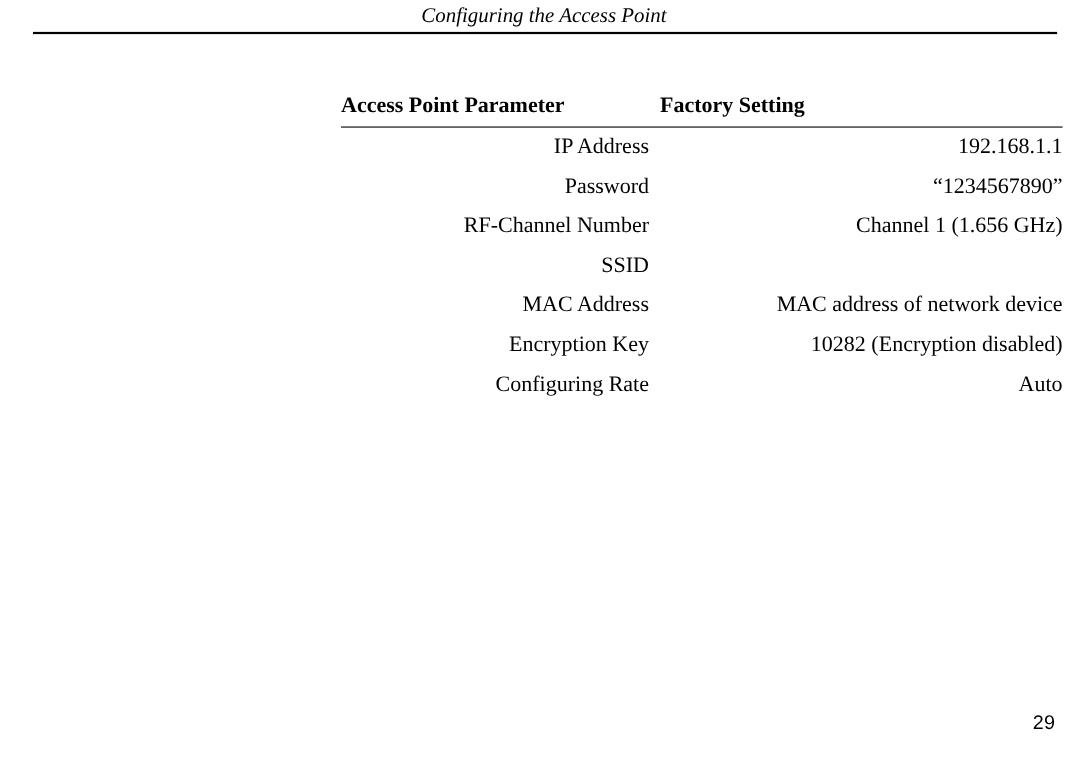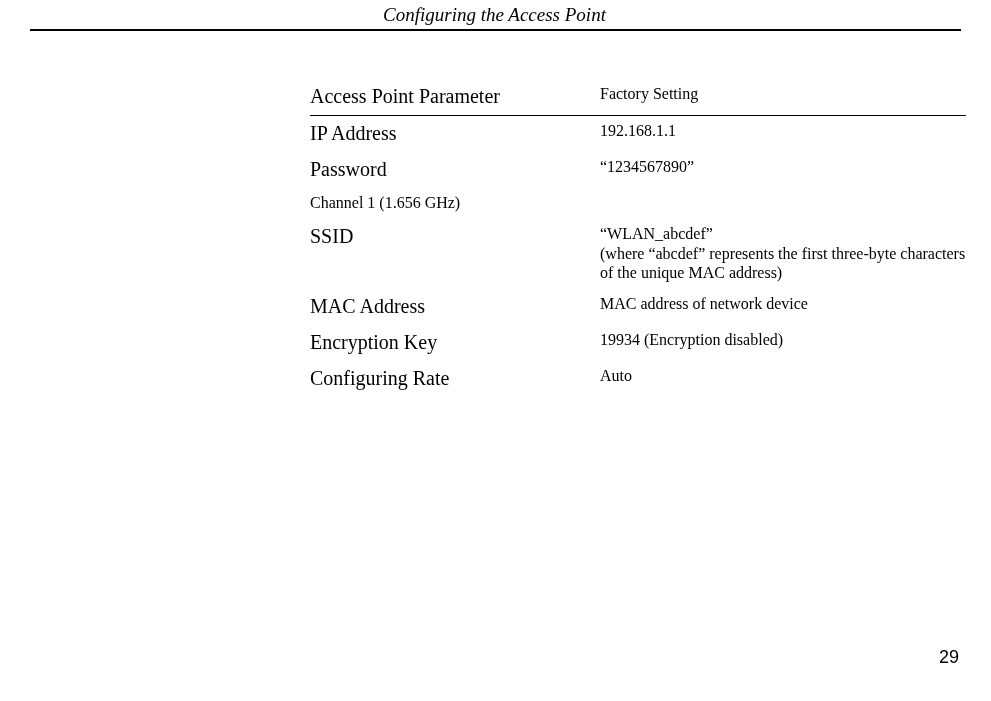--- a/index.html
+++ b/index.html
@@ -32,36 +32,37 @@
       width: 100%;
     }
     .thead-row {
       display: flex;
       border-bottom: 1.8px solid #000;
       padding-bottom: 6px;
     }
     .tbody-row {
       display: flex;
       padding: 5px 0 6px 0;
+      text-align: right;
     }
     .tbody-row:first-of-type { padding-top: 8px; }
     .col-param {
       width: 290px;
       font-size: 20px;
       line-height: 1.25;
       padding-right: 10px;
     }
     .col-setting {
       flex: 1;
-      font-size: 16px;
+      font-size: 20px;
       line-height: 1.25;
     }
     .thead-row .col-param,
     .thead-row .col-setting {
-      font-weight: normal;
+      font-weight: bold;
     }
     .tbody-row .col-param { vertical-align: top; }
     .tbody-row.ssid .col-setting { line-height: 1.22; }
     .page-num {
       position: absolute;
       right: 32px;
       top: 647px;
       font-family: Helvetica, Arial, sans-serif;
       font-size: 18px;
       text-align: center;
@@ -84,33 +85,33 @@
 
       <div class="tbody-row">
         <div class="col-param">IP Address</div>
         <div class="col-setting">192.168.1.1</div>
       </div>
       <div class="tbody-row">
         <div class="col-param">Password</div>
         <div class="col-setting">“1234567890”</div>
       </div>
       <div class="tbody-row">
+        <div class="col-param">RF-Channel Number</div>
         <div class="col-setting">Channel 1 (1.656 GHz)</div>
       </div>
       <div class="tbody-row ssid">
         <div class="col-param">SSID</div>
-        <div class="col-setting">“WLAN_abcdef”<br>(where “abcdef” represents the first three-byte characters of the unique MAC address)</div>
       </div>
       <div class="tbody-row">
         <div class="col-param">MAC Address</div>
         <div class="col-setting">MAC address of network device</div>
       </div>
       <div class="tbody-row">
         <div class="col-param">Encryption Key</div>
-        <div class="col-setting">19934 (Encryption disabled)</div>
+        <div class="col-setting">10282 (Encryption disabled)</div>
       </div>
       <div class="tbody-row">
         <div class="col-param">Configuring Rate</div>
         <div class="col-setting">Auto</div>
       </div>
 
     </div>
   </div>
 
   <div class="page-num">29</div>

